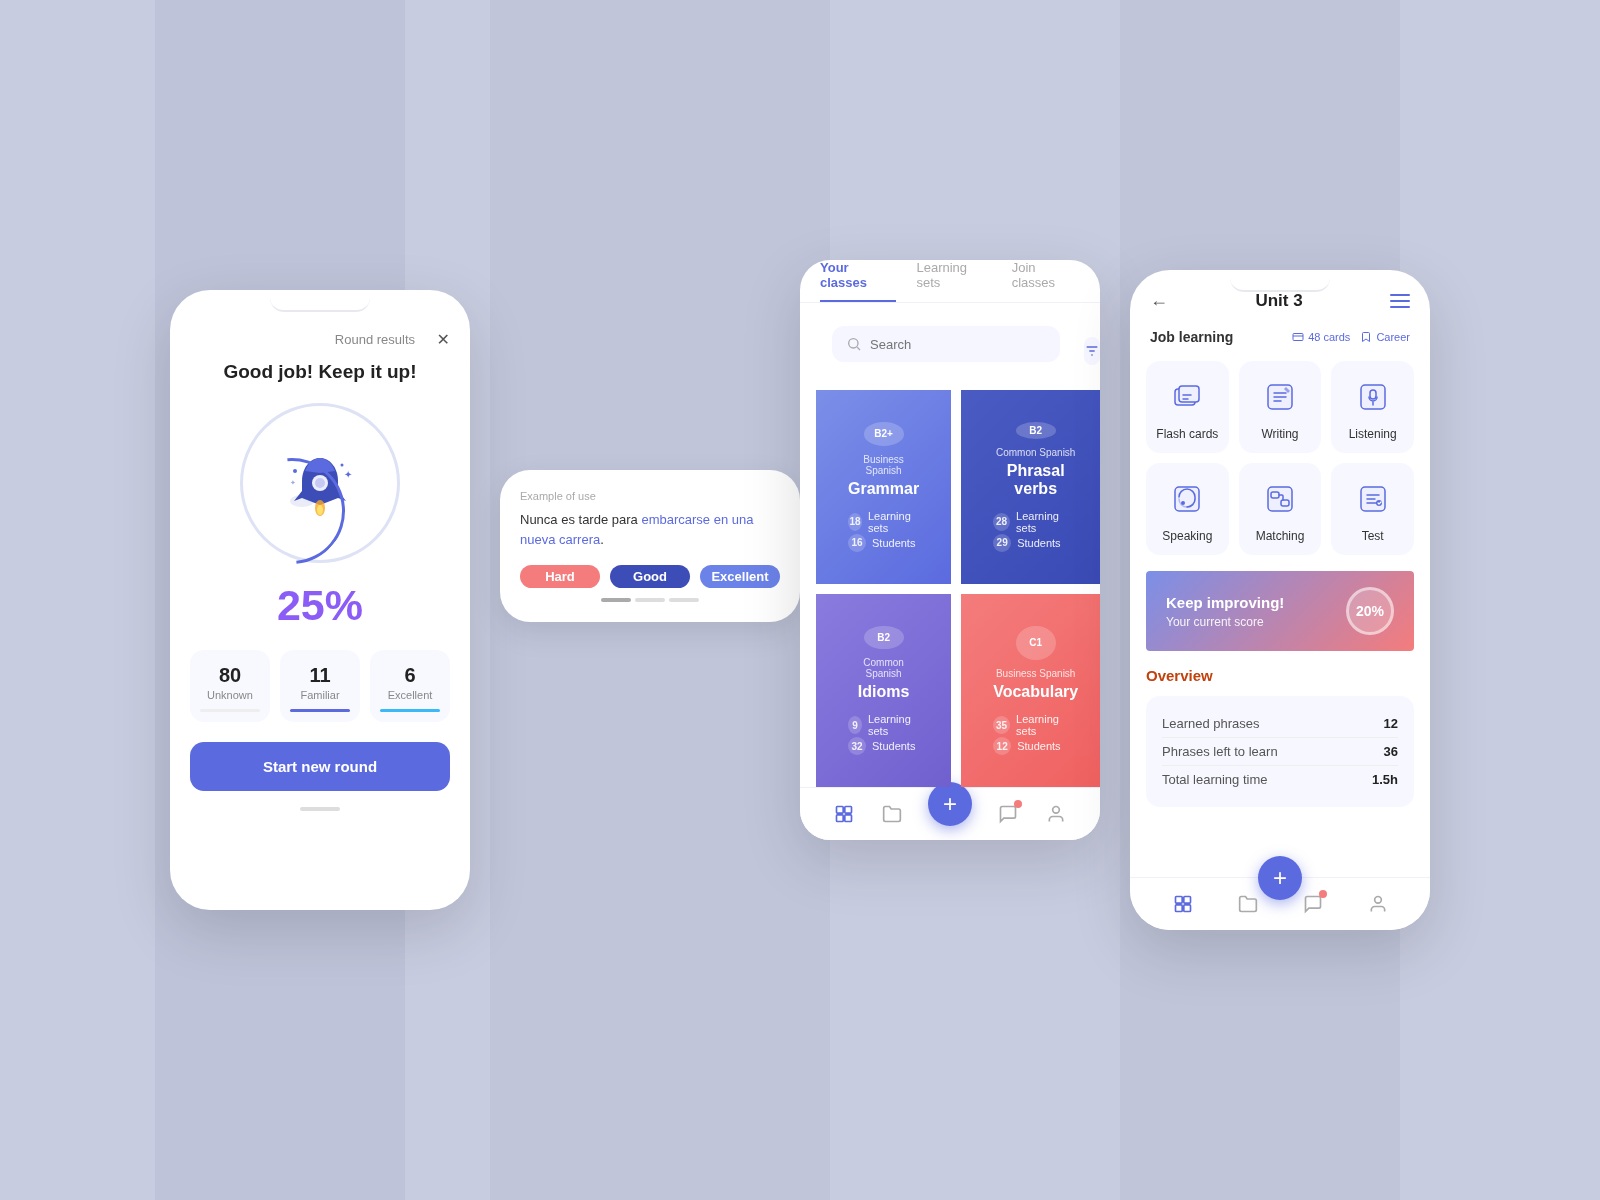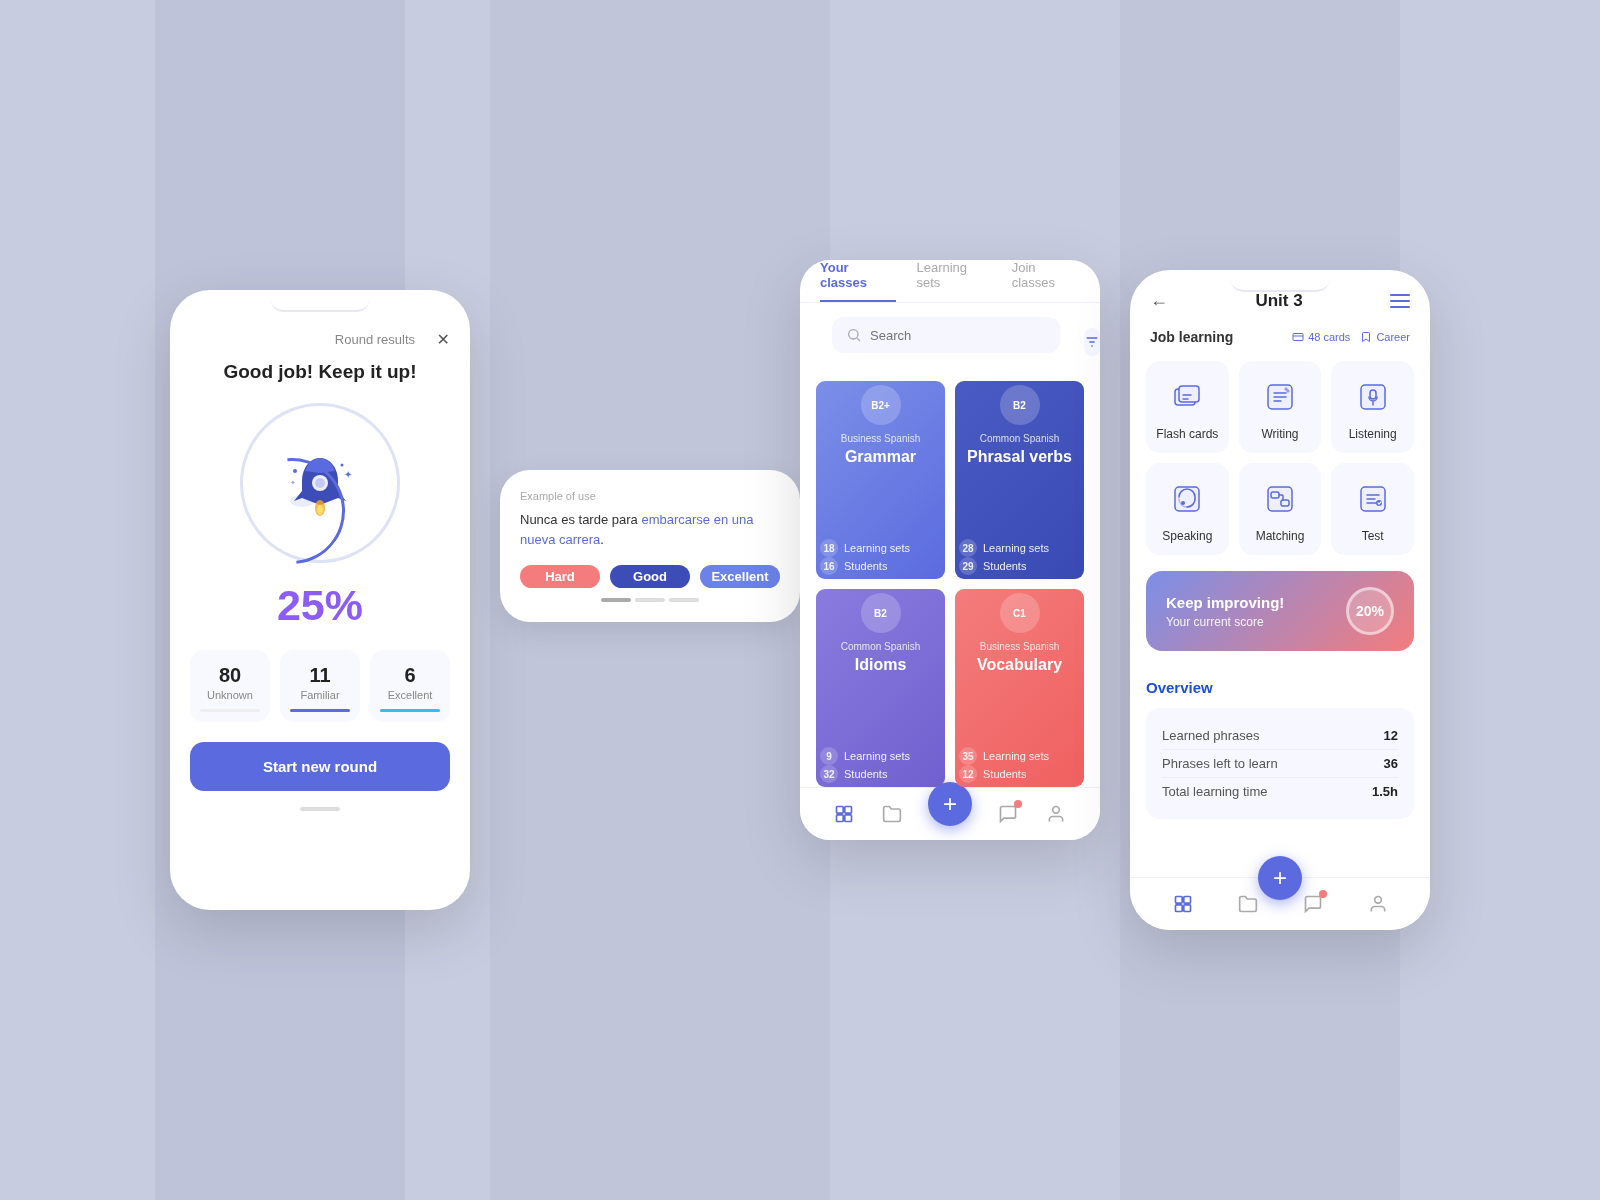--- a/index.html
+++ b/index.html
@@ -280,21 +280,21 @@
       width: 20px;
       height: 2px;
       background: #5b6bdf;
       border-radius: 1px;
     }
     .tab-row {
       display: flex;
       padding: 0 20px;
       gap: 20px;
       border-bottom: 1px solid #f0f0f8;
-      margin-bottom: 14px;
+      margin-bottom: 23px;
     }
     .tab-item {
       font-size: 13px;
       padding-bottom: 10px;
       cursor: pointer;
       color: #aaa;
     }
     .tab-item.active {
       color: #5b6bdf;
       border-bottom: 2px solid #5b6bdf;
@@ -343,22 +343,22 @@
 
     .cards-grid {
       display: grid;
       grid-template-columns: 1fr 1fr;
       gap: 10px;
       padding: 0 16px;
       overflow-y: auto;
       flex: 1;
     }
     .class-card {
-      border-radius: 9px;
-      padding: 4px;
+      border-radius: 0;
+      padding: 32px;
       color: white;
       position: relative;
       min-height: 160px;
       display: flex;
       flex-direction: column;
     }
     .card-blue { background: linear-gradient(135deg, #7b8fe8, #5b6bdf); }
     .card-dark-blue { background: linear-gradient(135deg, #4a5bc4, #3a4ab4); }
     .card-purple { background: linear-gradient(135deg, #8a7bdf, #7060cf); }
     .card-coral { background: linear-gradient(135deg, #f47c7c, #f06060); }
@@ -525,23 +525,23 @@
       display: flex;
       align-items: center;
       justify-content: center;
     }
     .activity-label {
       font-size: 12px;
       color: #333;
       font-weight: 500;
     }
     .progress-banner {
-      margin: 0 16px 28px;
+      margin: 0 16px 16px;
       background: linear-gradient(135deg, #7b8fe8, #f47c7c);
-      border-radius: 16px;
+      border-radius: 4px;
       padding: 16px 20px;
       display: flex;
       align-items: center;
       justify-content: space-between;
       color: white;
     }
     .progress-text h3 {
       font-size: 15px;
       font-weight: 700;
       margin-bottom: 4px;
@@ -561,21 +561,21 @@
       font-size: 14px;
       font-weight: 700;
       border: 3px solid rgba(255,255,255,0.5);
     }
     .overview-section {
       padding: 0 16px;
     }
     .overview-title {
       font-size: 15px;
       font-weight: 700;
-      color: #1d4ed8;
+      color: #c2410c;
       margin-bottom: 12px;
     }
     .overview-card {
       background: #f7f8ff;
       border-radius: 14px;
       padding: 14px 16px;
     }
     .overview-row {
       display: flex;
       justify-content: space-between;

